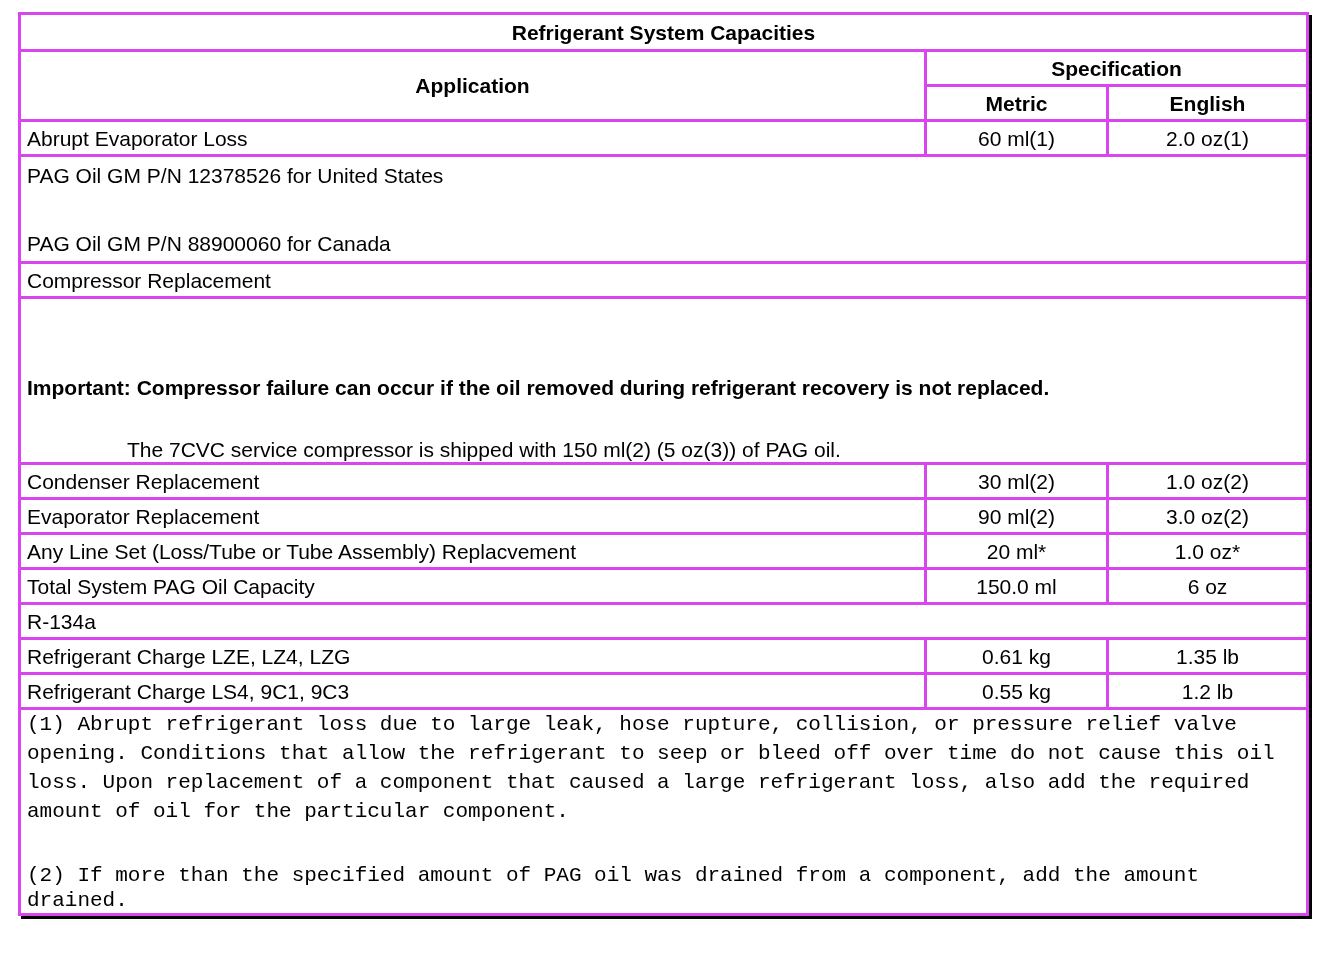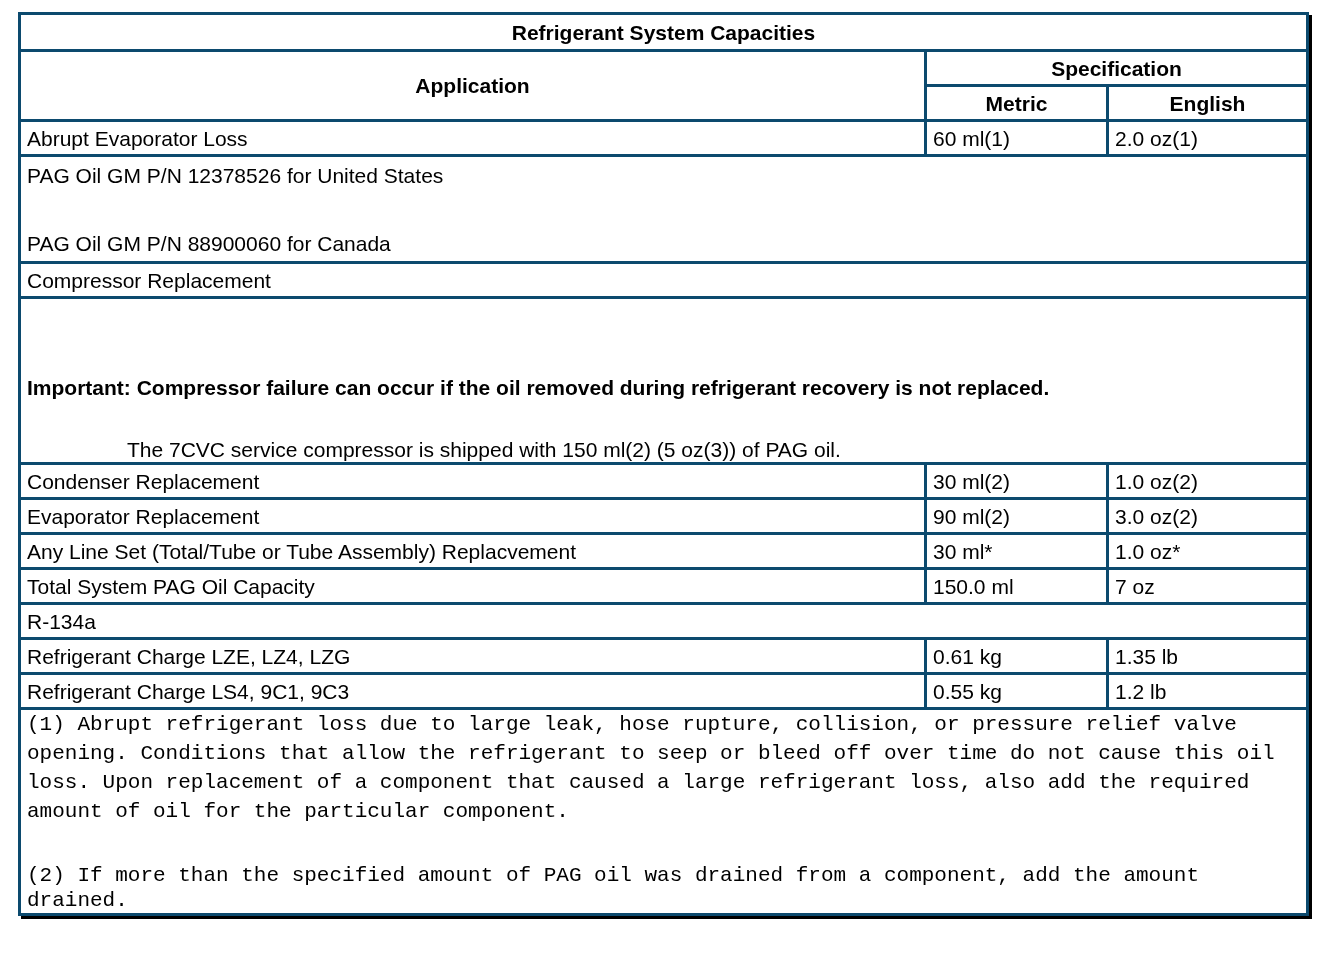--- a/index.html
+++ b/index.html
@@ -4,30 +4,30 @@
 <style>
   html, body { margin: 0; padding: 0; background: #ffffff; }
   body { width: 1328px; height: 964px; position: relative; overflow: hidden;
          font-family: "Liberation Sans", sans-serif; color: #000; }
   table.spec {
     position: absolute; left: 18px; top: 12px;
     width: 1288px; border-collapse: collapse; table-layout: fixed;
     box-shadow: 3px 3px 0 #000;
   }
   table.spec td, table.spec th {
-    border: 3px solid #0c4a6e; padding: 0 6px; font-size: 21px; line-height: 25px;
+    border: 3px solid #d946ef; padding: 0 6px; font-size: 21px; line-height: 25px;
     vertical-align: middle; font-weight: normal; overflow: hidden;
   }
   table.spec th { font-weight: bold; text-align: center; }
   col.c-app { width: 906px; }
   col.c-met { width: 182px; }
   col.c-eng { width: 200px; }
   .h-title { height: 37px; }
   .h-row { height: 35px; }
-  td.center { }
+  td.center { text-align: center; }
   td.indent { padding-left: 106px; margin-top: 40px; }
   .pag-cell { height: 104px; vertical-align: top; }
   .pag-line { display: block; }
   .pag-gap { height: 43px; }
   .comp-note { height: 156px; vertical-align: top; padding-top: 0; }
   .imp { font-weight: bold; display: block; margin-top: 76px; }
   .ship { display: block; padding-left: 100px; margin-top: 37px; }
   .footnote-cell { height: 160px; vertical-align: top; padding-top: 8px; font-family: Liberation Mono, monospace; }
   .fn1 { display: block; line-height: 29px; }
   .fn2 { display: block; margin-top: 37px; }
@@ -83,28 +83,28 @@
     <td>Condenser Replacement</td>
     <td class="center">30 ml(2)</td>
     <td class="center">1.0 oz(2)</td>
   </tr>
   <tr class="h-row">
     <td>Evaporator Replacement</td>
     <td class="center">90 ml(2)</td>
     <td class="center">3.0 oz(2)</td>
   </tr>
   <tr class="h-row">
-    <td>Any Line Set (Total/Tube or Tube Assembly) Replacvement</td>
-    <td class="center">30 ml*</td>
+    <td>Any Line Set (Loss/Tube or Tube Assembly) Replacvement</td>
+    <td class="center">20 ml*</td>
     <td class="center">1.0 oz*</td>
   </tr>
   <tr class="h-row">
     <td class="indent">Total System PAG Oil Capacity</td>
     <td class="center">150.0 ml</td>
-    <td class="center">7 oz</td>
+    <td class="center">6 oz</td>
   </tr>
   <tr class="h-row">
     <td colspan="3">R-134a</td>
   </tr>
   <tr class="h-row">
     <td class="indent">Refrigerant Charge LZE, LZ4, LZG</td>
     <td class="center">0.61 kg</td>
     <td class="center">1.35 lb</td>
   </tr>
   <tr class="h-row">

